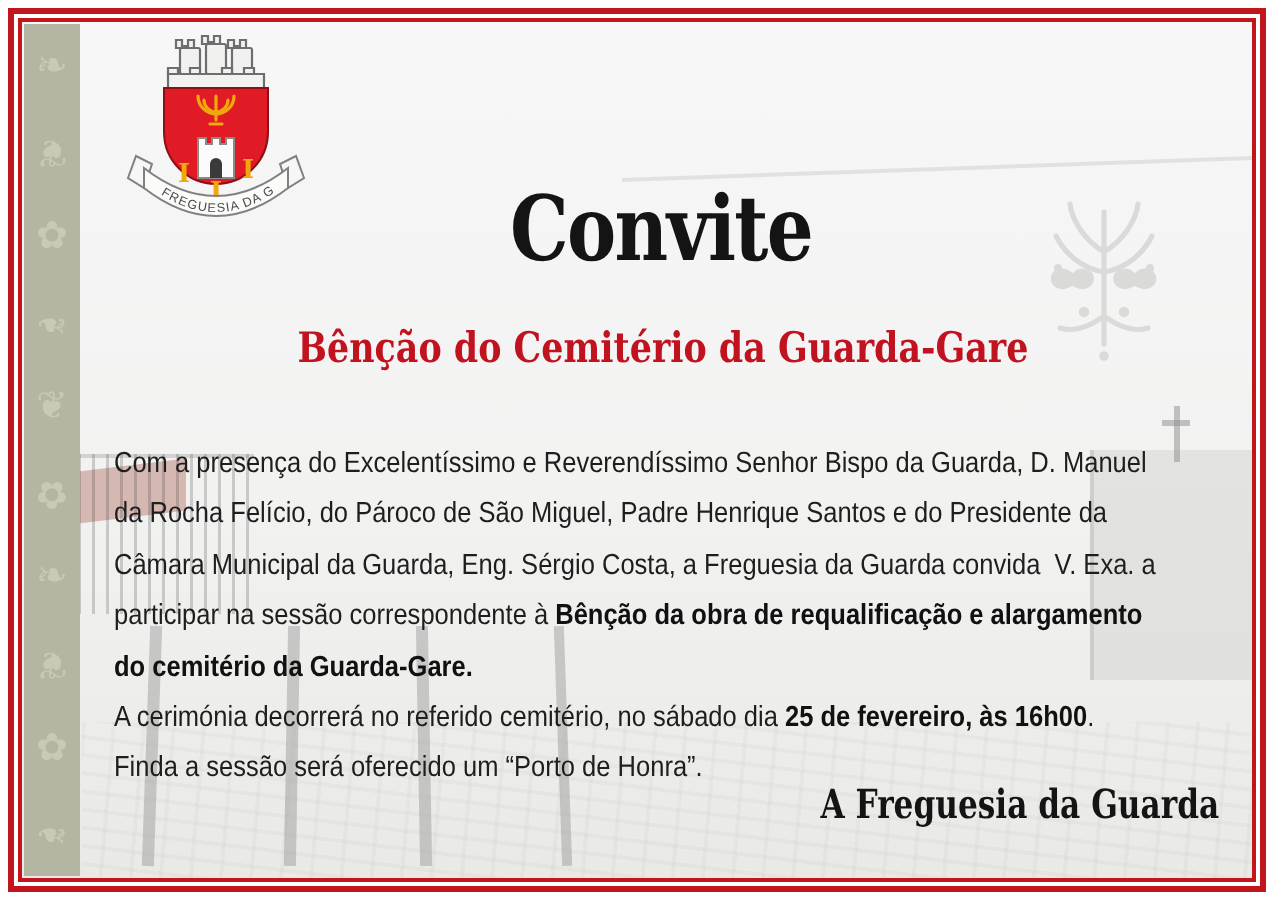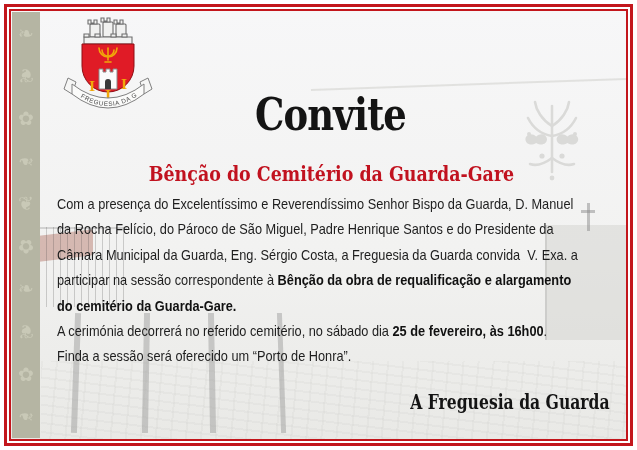--- a/index.html
+++ b/index.html
@@ -60,21 +60,21 @@
   
   .fleuron{position:absolute;left:520px;top:96px;width:64px;height:86px;z-index:1;opacity:.85;}
 
   
   .title{position:absolute;left:24px;right:0;top:88px;margin:0;text-align:center;
     font-family:"DejaVu Serif",serif;font-weight:700;font-size:45px;color:#141414;
     transform:scaleX(.82);transform-origin:center;letter-spacing:-1px;z-index:4;}
   .subtitle{position:absolute;left:26px;right:0;top:161px;margin:0;text-align:center;
     font-family:"DejaVu Serif",serif;font-weight:700;font-size:21px;color:var(--subtitle-red);
     transform:scaleX(.83);transform-origin:center;z-index:4;}
-  .body-text{position:absolute;left:57px;top:192px;width:575px;z-index:4;}
+  .body-text{position:absolute;left:57px;top:220px;width:575px;z-index:4;}
   .body-line{white-space:pre;font-size:14.5px;line-height:25.4px;color:var(--ink);
     transform:scaleX(.88);transform-origin:left center;}
   .body-line b{font-weight:700;color:#111;}
   .signature{position:absolute;right:27px;top:390px;margin:0;text-align:right;
     font-family:"DejaVu Serif",serif;font-weight:700;font-size:20px;color:#141414;
     transform:scaleX(.78);transform-origin:right center;z-index:4;}
 </style>
 </head>
 <body>
 

